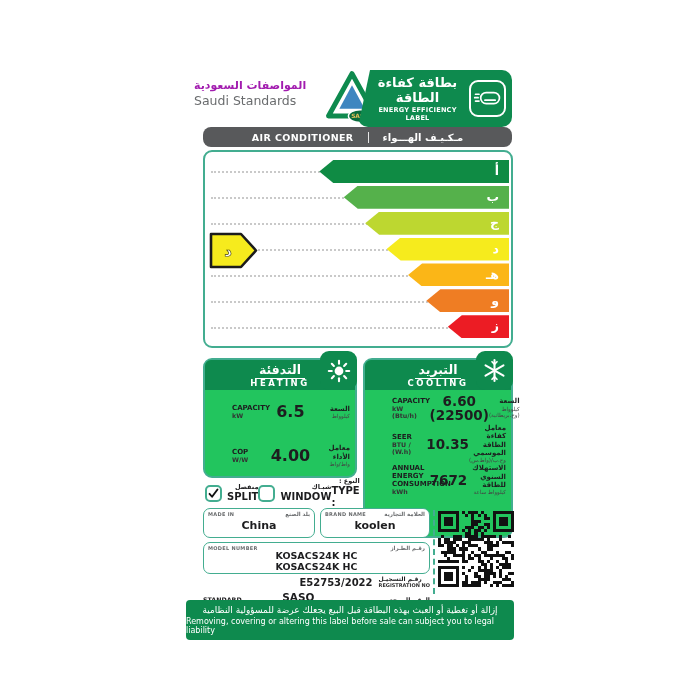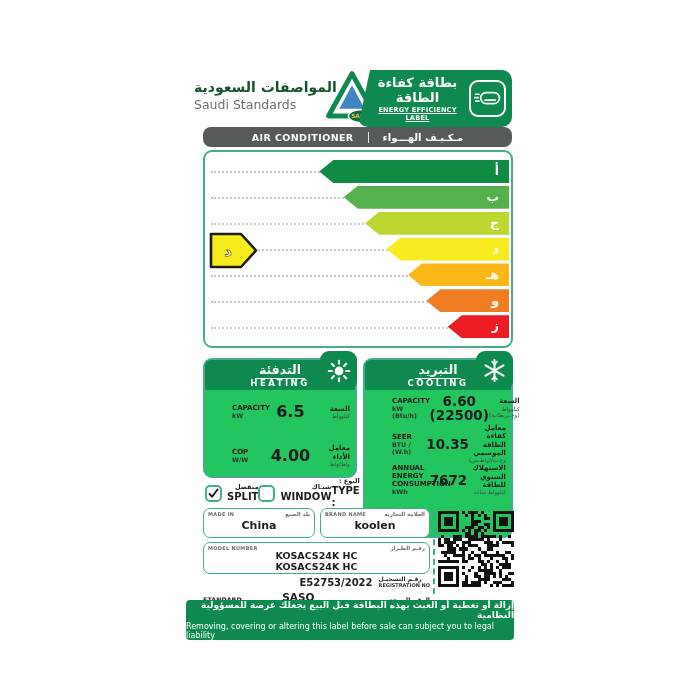--- a/index.html
+++ b/index.html
@@ -3,30 +3,30 @@
 <meta charset="utf-8">
 <style>
   html,body{margin:0;padding:0;}
   body{width:700px;height:700px;background:#ffffff;position:relative;
        font-family:"DejaVu Sans",sans-serif;color:#1d1d1f;}
   .label{position:absolute;left:186px;top:66px;width:328px;height:576px;}
 
   
   .hdr{position:absolute;left:0;top:0;width:328px;height:62px;}
   .org{position:absolute;left:8px;top:13px;line-height:1.25;}
-  .org-ar{color:#14532d;font-size:14px;font-weight:bold;}
+  .org-ar{color:#a21caf;font-size:11px;font-weight:bold;}
   .org-en{color:#6a6c6e;font-size:12.5px;}
   .saso{position:absolute;left:138px;top:4px;width:56px;height:56px;}
   .titlebox{position:absolute;left:172px;top:4px;width:154px;height:57px;
     background:#0e8a4e;border-radius:10px;
     clip-path:polygon(12px 0,100% 0,100% 100%,0 100%);
     display:flex;align-items:center;}
   .titles{flex:1;text-align:center;color:#fff;padding-left:10px;}
   .title-ar{font-size:13px;font-weight:bold;}
-  .title-en{font-size:6.6px;font-weight:bold;letter-spacing:.2px;margin-top:1px;text-decoration:underline;}
+  .title-en{font-size:6.6px;font-weight:bold;letter-spacing:.2px;margin-top:1px;}
   .acbox{width:33px;height:33px;border:2px solid #fff;border-radius:9px;
     margin:0 6px 0 2px;display:flex;align-items:center;justify-content:center;flex:none;}
 
   
   .pbar{position:absolute;left:17px;top:61px;width:309px;height:20px;background:#58595b;
     border-radius:8px;display:flex;align-items:center;justify-content:center;gap:14px;color:#fff;}
   .pbar .en{font-size:9.5px;font-weight:bold;letter-spacing:.4px;}
   .pbar .ar{font-size:10px;font-weight:bold;}
   .pdiv{width:1px;height:11px;background:#ffffff;opacity:.85;}
 
@@ -104,21 +104,21 @@
   .stdval{font-size:10.5px;font-weight:bold;}
   .stdar{font-size:6.3px;font-weight:bold;direction:rtl;}
   .vsep{position:absolute;left:247px;top:444px;height:84px;border-left:2px dashed #43ad90;}
   .qr{position:absolute;left:252px;top:444px;width:76px;height:78px;}
   .qr svg{width:100%;height:100%;}
 
   
   .foot{position:absolute;left:0;top:534px;width:328px;height:40px;background:#0e8a4e;
     border-radius:4px;color:#fff;display:flex;flex-direction:column;align-items:center;
     justify-content:center;gap:2px;}
-  .foot .ar{font-size:9px;font-weight:bold;direction:rtl;}
+  .foot .ar{font-size:9px;font-weight:normal;direction:rtl;}
   .foot .en{font-size:8px;}
 </style>
 </head>
 <body>
 
 <div class="label">
 
   <div class="hdr">
     <div class="org">
       <div class="org-ar">المواصفات السعودية</div>

